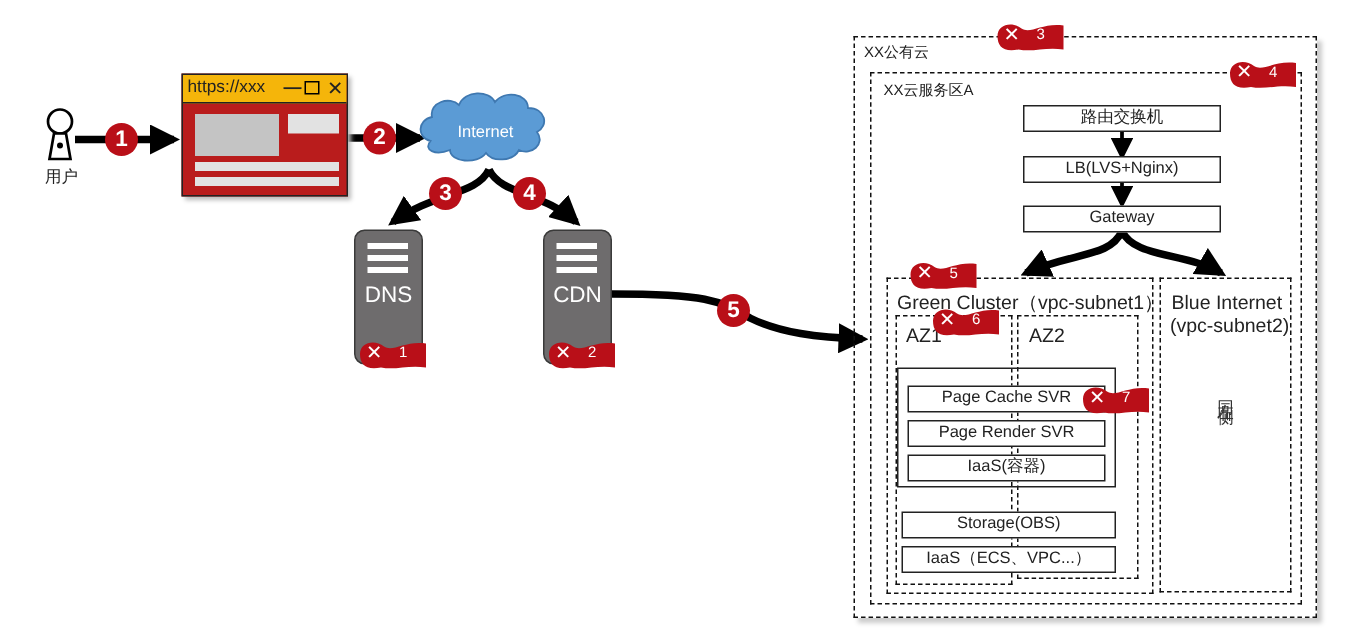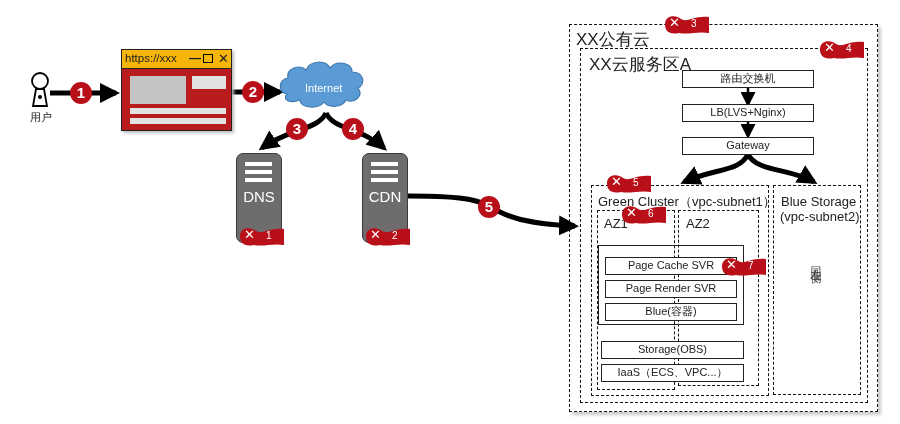--- a/index.html
+++ b/index.html
@@ -4,21 +4,21 @@
 <style>
   html, body { margin: 0; padding: 0; background: #ffffff; }
   body { width: 900px; height: 424px; position: relative; overflow: hidden;
          font-family: "Liberation Sans", "DejaVu Sans", sans-serif; color: #222; }
   .abs { position: absolute; }
   svg.layer { position: absolute; left: 0; top: 0; }
   .dash { position: absolute; border: 1.6px dashed #111; box-sizing: border-box; }
   .box { position: absolute; border: 1.6px solid #222; background: #fff; box-sizing: border-box;
          font-size: 11px; text-align: center; line-height: 15px; white-space: nowrap; }
   .lbl { position: absolute; font-size: 13px; white-space: nowrap; }
-  .big { font-size: 17px; }
+  .big { font-size: 10px; }
   .server { position: absolute; width: 46px; height: 90px; background: #6e6c6d; border: 1.5px solid #3a3a3a;
             border-radius: 7px; box-sizing: border-box; }
   .server .bar { position: absolute; left: 8px; width: 27px; height: 4px; background: #fff; }
   .server .name { position: absolute; left: 0; right: 0; top: 34px; text-align: center; color: #fff;
                   font-size: 15px; }
   .flag { position: absolute; }
   .num { position: absolute; width: 22px; height: 22px; border-radius: 50%; background: #b90f18;
          color: #fff; font-size: 15px; font-weight: bold; text-align: center; line-height: 22px; }
   .vert { writing-mode: vertical-rl; letter-spacing: 3px; font-size: 11px; color:#333; }
 </style>
@@ -114,26 +114,26 @@
 <div class="lbl" style="left:598px;top:193px;">Green Cluster（vpc-subnet1）</div>
 
 <div class="dash" style="left:597px;top:210px;width:78px;height:180px;"></div>
 <div class="lbl" style="left:604px;top:216px;">AZ1</div>
 <div class="dash" style="left:678px;top:210px;width:81px;height:176px;"></div>
 <div class="lbl" style="left:686px;top:216px;">AZ2</div>
 
 <div class="box" style="left:598px;top:245px;width:146px;height:80px;background:transparent;"></div>
 <div class="box" style="left:605px;top:257px;width:132px;height:18px;">Page Cache SVR</div>
 <div class="box" style="left:605px;top:280px;width:132px;height:18px;">Page Render SVR</div>
-<div class="box" style="left:605px;top:303px;width:132px;height:18px;">Blue(容器)</div>
+<div class="box" style="left:605px;top:303px;width:132px;height:18px;">IaaS(容器)</div>
 <div class="box" style="left:601px;top:341px;width:143px;height:18px;">Storage(OBS)</div>
 <div class="box" style="left:601px;top:364px;width:143px;height:18px;">IaaS（ECS、VPC...）</div>
 
 <div class="dash" style="left:773px;top:185px;width:88px;height:210px;"></div>
-<div class="lbl" style="left:781px;top:194px;">Blue Storage</div>
+<div class="lbl" style="left:781px;top:194px;">Blue Internet</div>
 <div class="lbl" style="left:780px;top:209px;">(vpc-subnet2)</div>
 <div class="abs vert" style="left:808px;top:258px;">同左侧</div>
 
 <div class="flag" style="left:238px;top:225px;">
   <svg width="48" height="22">
       <path d="M2,11 C2,3 12,1 18,6 C24,10 32,2 46,4 L46,20 C34,18 26,22 16,20 C6,22 2,18 2,11 Z" fill="#b90f18"></path>
     </svg>
   <span class="abs" style="left:6px;top:2px;color:#fff;font-size:13px;font-weight:bold;">✕</span>
   <span class="abs" style="left:28px;top:5px;color:#fff;font-size:10px;">1</span>
 </div>

